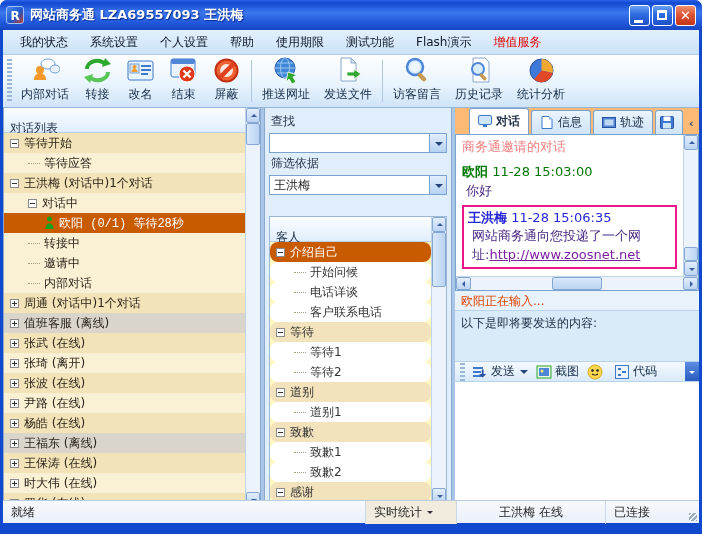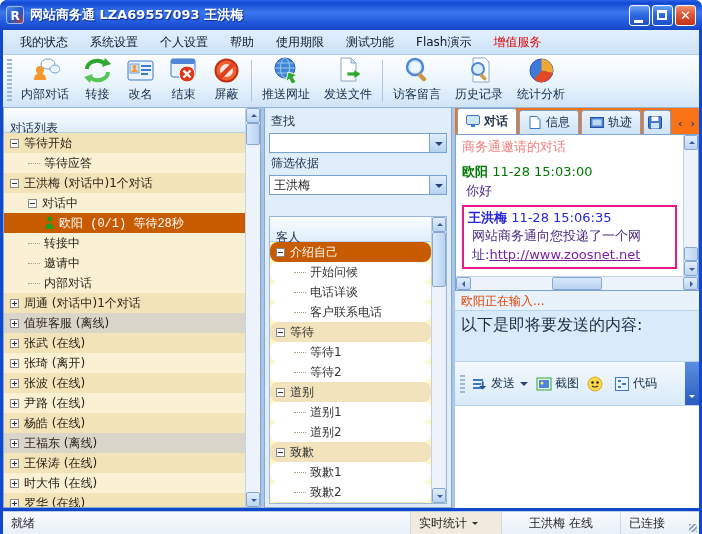--- a/index.html
+++ b/index.html
@@ -85,55 +85,55 @@
     background:linear-gradient(180deg,#E2EEFC,#B6D2F2);}
   .combo .cbtn::after{content:"";position:absolute;left:5px;top:8px;border:4px solid transparent;border-top-color:#27457C;}
   .mp-tree{flex:1;margin-top:21px;background:#fef9c3;border:1px solid #9DB8D6;display:flex;overflow:hidden;}
   .mpt-body{flex:1;display:flex;flex-direction:column;overflow:hidden;}
   .mrow{height:20px;display:flex;align-items:center;font-size:12px;color:#333;flex:none;white-space:nowrap;overflow:hidden;background:#fff;border-radius:8px;}
   .mrow.cat{background:#F2E3BC;}
   .mrow.sel{background:#C85A00;color:#fff;}
 
   
   .right-panel{flex:1;background:#C9DFF4;display:flex;flex-direction:column;overflow:hidden;}
-  .tabs{height:26px;display:flex;align-items:flex-end;flex:none;padding-left:2px;background:#f97316;}
+  .tabs{height:26px;display:flex;align-items:flex-end;flex:none;padding-left:14px;background:#fdba74;}
   .tab{height:24px;display:flex;align-items:center;padding:0 8px;font-size:12px;color:#1c2c44;
     border:1px solid #7AA2CE;border-bottom:none;border-radius:3px 3px 0 0;background:linear-gradient(180deg,#EAF4FD,#CFE4F8);margin-right:2px;white-space:nowrap;}
   .tab.active{background:#fff;height:26px;font-weight:bold;}
   .tab .tabicon{width:14px;height:13px;margin-right:4px;flex:none;}
   .tab.mini{padding:0 4px;}
   .tab-arrows{margin-left:auto;display:flex;align-items:center;height:22px;padding:0 4px;gap:8px;}
   .arrowglyph{font-size:11px;color:#27457C;font-weight:bold;}
 
   .chat-wrap{height:157px;flex:none;background:#fff;border:1px solid #7AA2CE;display:flex;flex-direction:column;}
   .chat-inner{flex:1;display:flex;overflow:hidden;}
   .chat-msgs{flex:1;padding:3px 6px;font-size:13px;overflow:hidden;line-height:1.45;}
   .sys-line{color:#F28080;}
   .msg-head1{color:#007700;margin-top:6px;}
   .msg-head1 b{font-weight:bold;}
   .msg-text{color:#4A2A84;padding-left:4px;}
   .msg-box{border:2px solid #EA1889;margin-top:4px;padding:2px 4px;}
   .msg-head2{color:#2626D8;}
   .msg-link{color:#7B1FA2;text-decoration:underline;}
   .typing{height:19px;font-size:12px;color:#E04000;background:#E8F2FB;padding:2px 6px;flex:none;white-space:nowrap;overflow:hidden;}
   .preview{height:52px;background:#D9EBF9;border-top:1px solid #B8D4EC;border-bottom:1px solid #B8D4EC;
-    font-size:16px;color:#1c2c44;padding:4px 6px;flex:none;}
-  .compose-bar{height:44px;flex:none;background:linear-gradient(180deg,#F4F9FE,#D9EAF9);
+    font-size:12px;color:#1c2c44;padding:4px 6px;flex:none;}
+  .compose-bar{height:20px;flex:none;background:linear-gradient(180deg,#F4F9FE,#D9EAF9);
     display:flex;align-items:center;border-bottom:1px solid #B8D4EC;padding-left:2px;}
   .cb-btn{display:flex;align-items:center;font-size:12px;color:#152c47;padding:2px 4px;white-space:nowrap;}
   .cb-btn .cicon{width:16px;height:16px;margin-right:3px;flex:none;}
   .cb-caret{border:4px solid transparent;border-top-color:#27457C;margin:4px 4px 0 1px;}
   .cb-overflow{margin-left:auto;width:14px;height:100%;flex:none;position:relative;
     background:linear-gradient(180deg,#5B8DE0,#2A5CC0);}
   .cb-overflow::after{content:"";position:absolute;left:4px;bottom:4px;border:3px solid transparent;border-top-color:#fff;}
   .input-area{flex:1;background:#fff;}
 
   
-  .statusbar{position:absolute;left:3px;right:3px;bottom:0;height:23px;background:linear-gradient(180deg,#F7FAFD,#E9F0F8);
-    border-top:1px solid #B8CCE4;display:flex;align-items:center;font-size:12px;color:#222;}
+  .statusbar{position:absolute;left:3px;right:3px;bottom:11px;height:23px;background:linear-gradient(180deg,#F7FAFD,#E9F0F8);
+    border-top:1px solid #B8CCE4;display:flex;align-items:center;font-size:12px;color:#222;gap:15px;}
   .sb-cell{padding:3px 8px;white-space:nowrap;}
   .sb-ready{flex:1;}
   .sb-stats{background:#F0EBDC;border-left:1px solid #CBD8E8;border-right:1px solid #CBD8E8;display:flex;align-items:center;gap:5px;width:92px;}
   .sb-stats::after{content:"";border:3px solid transparent;border-top-color:#333;margin-top:3px;}
   .sb-agent{width:118px;text-align:center;}
   .sb-conn{width:66px;border-left:1px solid #CBD8E8;}
   .sb-grip{width:13px;height:100%;position:relative;}
   .sb-grip::after{content:"";position:absolute;right:2px;bottom:2px;width:8px;height:8px;
     background:repeating-linear-gradient(135deg,#9aaabf 0 1.5px,transparent 1.5px 3.5px);}
 </style>
@@ -397,24 +397,20 @@
               <span>等待2</span>
             </div>
           <div class="mrow cat lv0">
               <span class="ebox"></span>
               <span>道别</span>
             </div>
           <div class="mrow lv1">
               <span class="tree-dots"></span>
               <span>道别1</span>
             </div>
-          <div class="mrow lv1">
-              <span class="tree-dots"></span>
-              <span>道别2</span>
-            </div>
           <div class="mrow cat lv0">
               <span class="ebox"></span>
               <span>致歉</span>
             </div>
           <div class="mrow lv1">
               <span class="tree-dots"></span>
               <span>致歉1</span>
             </div>
           <div class="mrow lv1">
               <span class="tree-dots"></span>

